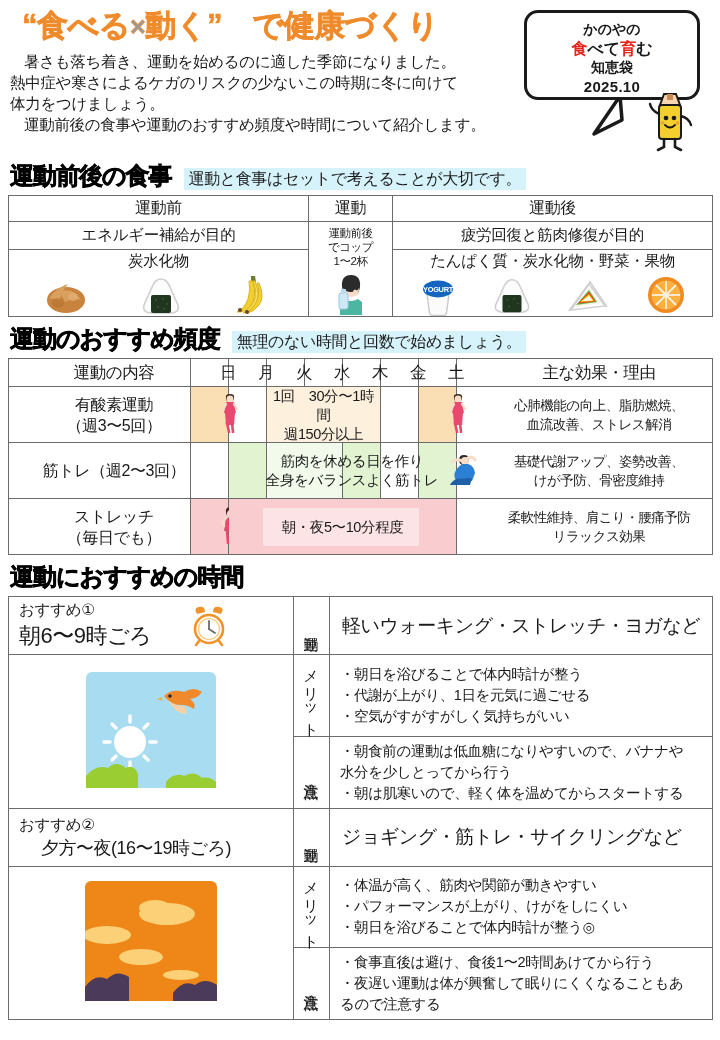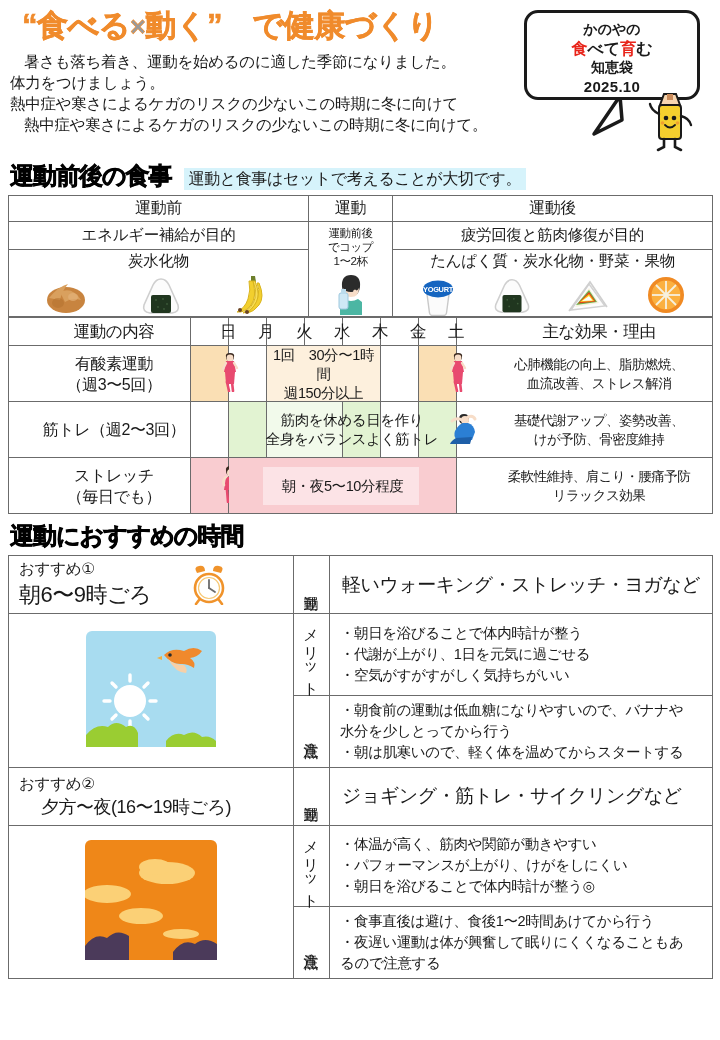--- a/index.html
+++ b/index.html
@@ -60,21 +60,21 @@
 
   
   .t-freq td { font-size: 15px; letter-spacing: -0.4px; padding-left: 29px; }
   .t-freq .hdr { height: 28px; font-size: 16.5px; }
   .t-freq .row { height: 56px; }
   .t-freq .name { font-size: 16px; line-height: 21px; }
   .t-freq .effect { font-size: 13.5px; line-height: 19px; letter-spacing: -0.5px; }
   .hl-orange { background: #fadfb4; }
   .hl-orange-lt { background: #fdf0dd; }
   .hl-green { background: #e2f3d2; }
-  .hl-green-lt { background: #f2faeb; }
+  .hl-green-lt { background: #f2faeb; border-radius: 8px; }
   .hl-pink { background: #f9ccd0; }
   .span-text { position: relative; }
   .span-text .inner { position: absolute; left: 0; top: 50%; transform: translateY(-50%);
                       width: 100%; text-align: center; font-size: 14.5px; line-height: 19px;
                       letter-spacing: -0.4px; z-index: 2; }
 
   
   .t-time td { font-size: 15px; }
   .t-time .label-v {
     width: 34px; font-size: 15px; line-height: 17px;
@@ -94,23 +94,23 @@
 
 <div class="page">
 
   <div class="header">
     <div class="main-title">
       <span>“食べる</span><span class="x-mark">×</span><span>動く”　で健康づくり</span>
     </div>
 
     <div class="lead">
       <p class="indent">暑さも落ち着き、運動を始めるのに適した季節になりました。</p>
+      <p>熱中症や寒さによるケガのリスクの少ないこの時期に冬に向けて</p>
       <p>体力をつけましょう。</p>
-      <p>熱中症や寒さによるケガのリスクの少ないこの時期に冬に向けて</p>
-      <p class="indent">熱中症や寒さによるケガのリスクの少ないこの時期に冬に向けて。</p>
+      <p class="indent">運動前後の食事や運動のおすすめ頻度や時間について紹介します。</p>
     </div>
 
     <svg class="bubble-tail" width="70" height="50" viewBox="0 0 70 50">
       <path d="M46 2 L20 40 L48 26 Z" fill="#fff" stroke="#1a1a1a" stroke-width="3.5" stroke-linejoin="round"></path>
       <rect x="28" y="0" width="26" height="6" fill="#fff"></rect>
     </svg>
 
     <div class="bubble">
       <div>かのやの</div>
       <div style="font-size:16px;">
@@ -241,20 +241,24 @@
                   <line x1="31" y1="11" x2="11" y2="31"></line>
               </g>
               <circle cx="21" cy="21" r="2.4" fill="#f7f1dd"></circle>
             </svg>
           </div>
         </td>
       </tr>
     </tbody>
   </table>
 
+  <div class="sec-head">
+    <div class="sec-title">運動のおすすめ頻度</div>
+    <div class="sec-note">無理のない時間と回数で始めましょう。</div>
+  </div>
 
   <table class="t-freq">
     <colgroup>
       <col style="width:182px">
       <col style="width:38px">
         <col style="width:38px">
         <col style="width:38px">
         <col style="width:38px">
       <col style="width:38px">
         <col style="width:38px">

